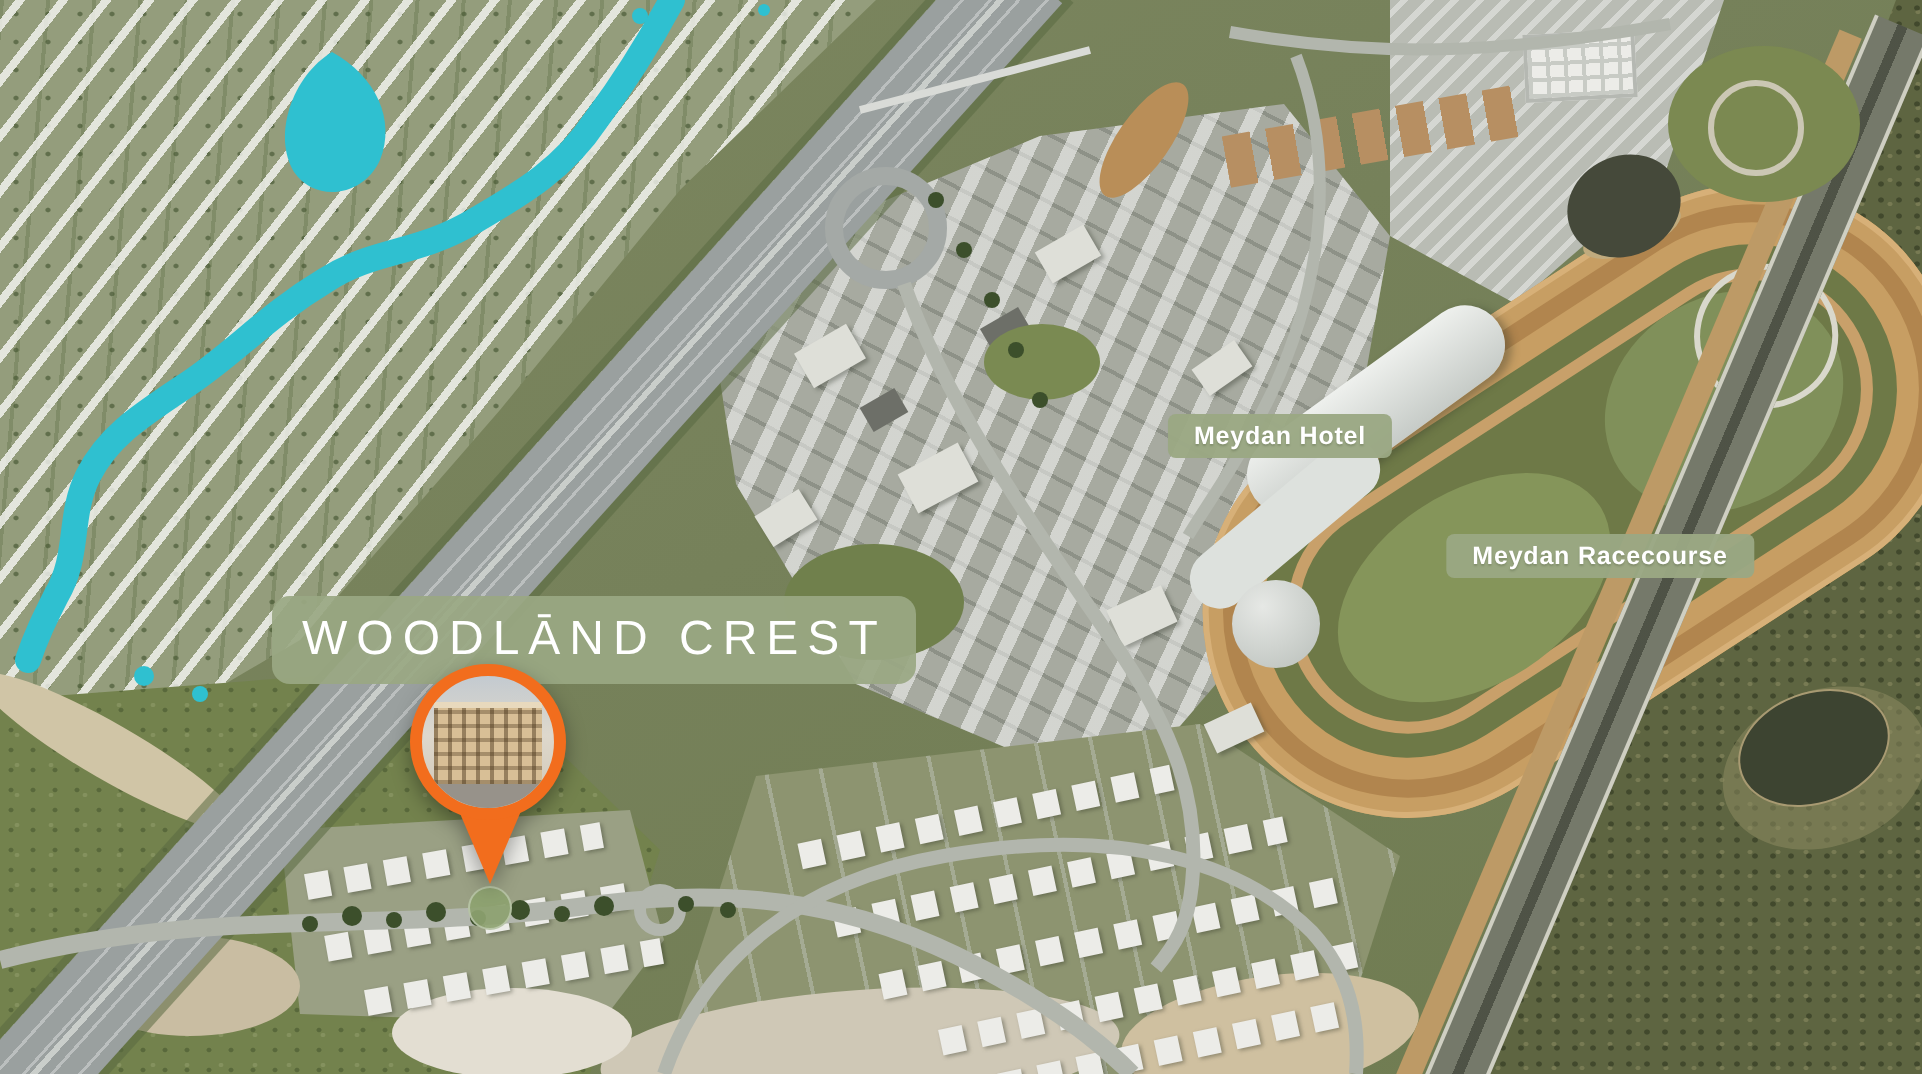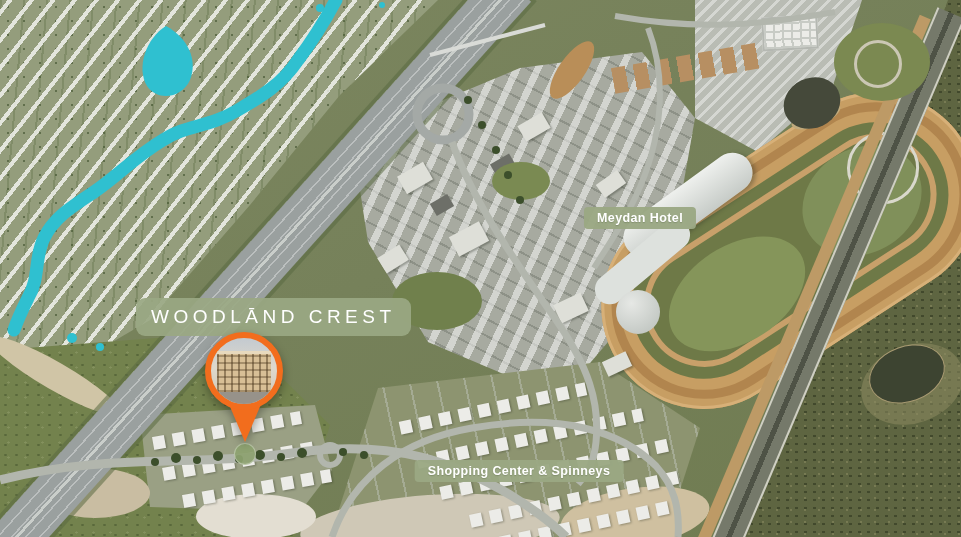--- a/index.html
+++ b/index.html
@@ -101,21 +101,21 @@
     filter:drop-shadow(1px 1px 1px rgba(40,45,30,.4)); }
   .mounds { left:834px; top:23px; width:96px; height:78px; border-radius:50%; background:#7b8951; }
   .pond { border-radius:50%; }
 
   
   .pill { position:absolute; background:rgba(154,168,131,.96); color:#fff;
     font-size:12.5px; font-weight:bold; letter-spacing:.4px; padding:4px 13px;
     border-radius:4px; white-space:nowrap; transform:translateX(-50%); z-index:40;
     text-shadow:0 1px 1px rgba(60,70,45,.25); }
   .title-pill { position:absolute; left:136px; top:298px; background:rgba(154,168,131,.93);
-    color:#fff; font-size:19px; font-weight:400; letter-spacing:4.5px;
+    color:#fff; font-size:24px; font-weight:400; letter-spacing:4.5px;
     padding:8px 15px; border-radius:9px; white-space:nowrap; z-index:40; }
 
   
   .pin { z-index:50; filter:drop-shadow(0 4px 5px rgba(0,0,0,.35)); }
   .pin-tail { left:228px; top:402px; width:0; height:0;
     border-left:17px solid transparent; border-right:17px solid transparent;
     border-top:40px solid #f26d1d; }
   .pin-circle { left:205px; top:332px; width:78px; height:78px; border-radius:50%;
     border:6px solid #f26d1d; overflow:hidden;
     background:linear-gradient(180deg,#c3cad0 0%,#ded8cc 45%,#cfc6b5 100%); }
@@ -228,22 +228,22 @@
         <circle cx="482" cy="125" r="4"></circle>
       <circle cx="496" cy="150" r="4"></circle>
         <circle cx="508" cy="175" r="4"></circle>
         <circle cx="520" cy="200" r="4"></circle>
     </g>
   </svg>
 
   <div class="pill" style="left:616px;top:207px;margin-left:24px;">
     <span>Meydan Hotel</span>
   </div>
-  <div class="pill" style="left:519px;top:460px;">
-    <span>Shopping Center &amp; Spinneys</span>
+  <div class="pill" style="left:800px;top:267px;">
+    <span>Meydan Racecourse</span>
   </div>
 
   <div class="title-pill">
     <span>WOODLĀND CREST</span>
   </div>
 
   <div class="abs loc-dot"></div>
   <div class="abs pin" style="inset:0;pointer-events:none;">
     <div class="abs pin-tail"></div>
     <div class="abs pin-circle">

